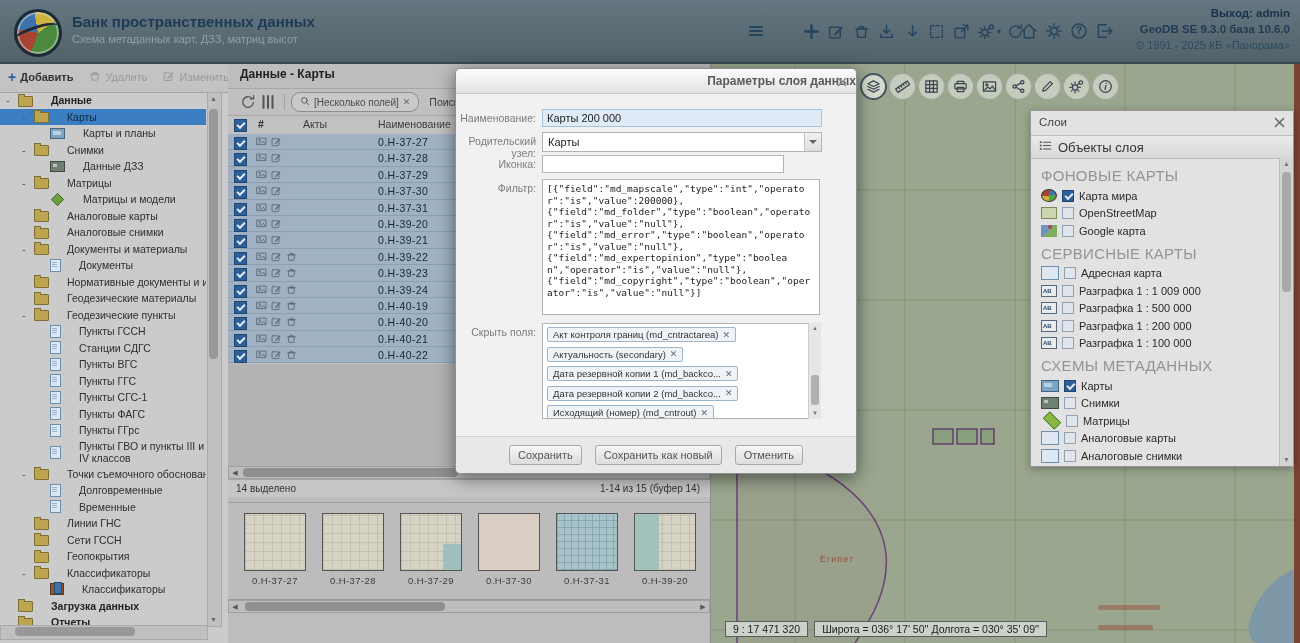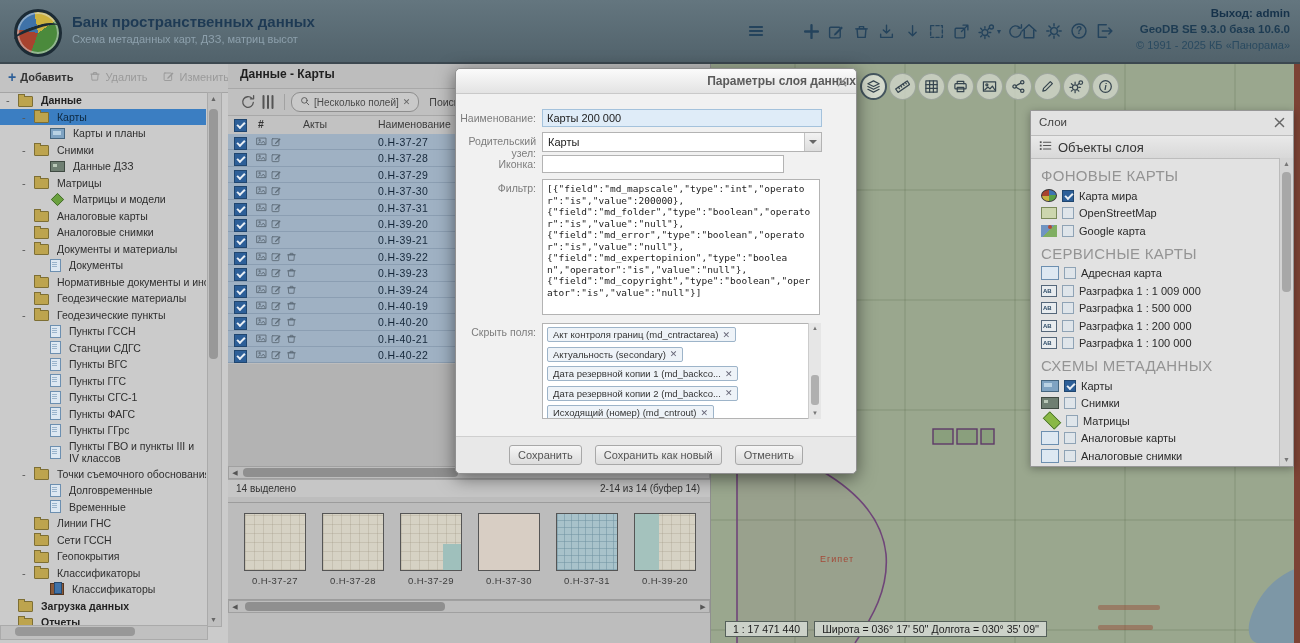--- a/index.html
+++ b/index.html
@@ -39,21 +39,21 @@
   .tree{position:absolute;left:0;top:30px;width:206px;height:533px;overflow:hidden;font-size:10.5px;color:#2e2e2e;}
   .tree-row{display:flex;align-items:center;height:16.5px;white-space:nowrap;cursor:pointer;position:relative;}
   .tree-row.wrap{height:27px;white-space:normal;line-height:12px;}
   .tree-row.lvl0{padding-left:6px;}
   .tree-row.lvl1{padding-left:22px;}
   .tree-row.lvl2{padding-left:50px;}
   .tree-row.bold .tree-label{font-weight:bold;color:#222;}
   .tree-row.selected{background:#3b7ec2;}
   .tree-row.selected .tree-label{color:#0e2940;}
   .exp{width:12px;color:#555;font-size:11px;flex:0 0 12px;}
-  .tree-label{margin-left:8px;overflow:hidden;max-width:150px;}
+  .tree-label{margin-left:18px;overflow:hidden;max-width:150px;}
   .vscroll{position:absolute;right:6px;top:30px;width:13px;height:533px;background:#c0c0c0;border:1px solid #aaa;}
   .vscroll .thumbv{position:absolute;left:1px;top:16px;width:9px;height:250px;background:#989898;border-radius:4px;}
   .vscroll .arr{position:absolute;left:0;width:11px;height:12px;font-size:7px;color:#666;text-align:center;line-height:12px;}
   .hscroll-sb{position:absolute;left:0;top:563px;width:206px;height:13px;background:#c0c0c0;border:1px solid #aaa;}
   .hscroll-sb .thumbh{position:absolute;left:14px;top:1px;width:120px;height:9px;background:#989898;border-radius:4px;}
 
   
   .tico{display:inline-block;position:relative;flex:0 0 auto;}
   .tico-folder{width:13px;height:9px;background:#bda44e;border:1px solid #7e6f34;border-radius:1px;margin-top:2px;}
   .tico-folder::before{content:"";position:absolute;top:-3px;left:-1px;width:5px;height:2px;background:#bda44e;border:1px solid #7e6f34;border-bottom:none;}
@@ -272,21 +272,21 @@
           </svg>
         </div>
         <div class="mbtn">
           <svg width="15" height="15" viewBox="0 0 16 16" fill="none" stroke="currentColor" stroke-width="1.3" stroke-linecap="round" stroke-linejoin="round">
             <circle cx="8" cy="8" r="6.2"></circle>
             <text x="8" y="11.5" text-anchor="middle" font-size="9.5" font-weight="bold" font-style="italic" fill="currentColor" stroke="none">i</text>
           </svg>
         </div>
       </div>
     <div class="map-status">
-      <div class="map-box">1 : 17 471 440</div>
+      <div class="map-box">9 : 17 471 320</div>
       <div class="map-box">Широта = 036° 17' 50'' Долгота = 030° 35' 09''</div>
     </div>
     <div class="map-edge"></div>
   </div>
 
   <div class="header">
     <div class="logo"></div>
     <div class="app-title">Банк пространственных данных</div>
     <div class="app-sub">Схема метаданных карт, ДЗЗ, матриц высот</div>
     <div class="hgroup" style="left:745px;">
@@ -850,21 +850,21 @@
             </span>
           </span><span class="rname">0.H-40-22</span></div>
       </div>
     <div class="tbody-empty"></div>
     <div class="grid-hscroll">
       <div class="arrl">◀</div>
       <div class="thumbh"></div>
     </div>
     <div class="grid-status">
       <span class="gs-left">14 выделено</span>
-      <span class="gs-right">2-14 из 14 (буфер 14)</span>
+      <span class="gs-right">1-14 из 15 (буфер 14)</span>
     </div>
     <div class="thumbs">
         <div class="thumb-cell">
           <div class="th-img v-paper"></div>
           <div class="th-label">0.H-37-27</div>
         </div>
         <div class="thumb-cell">
           <div class="th-img v-paper"></div>
           <div class="th-label">0.H-37-28</div>
         </div>

